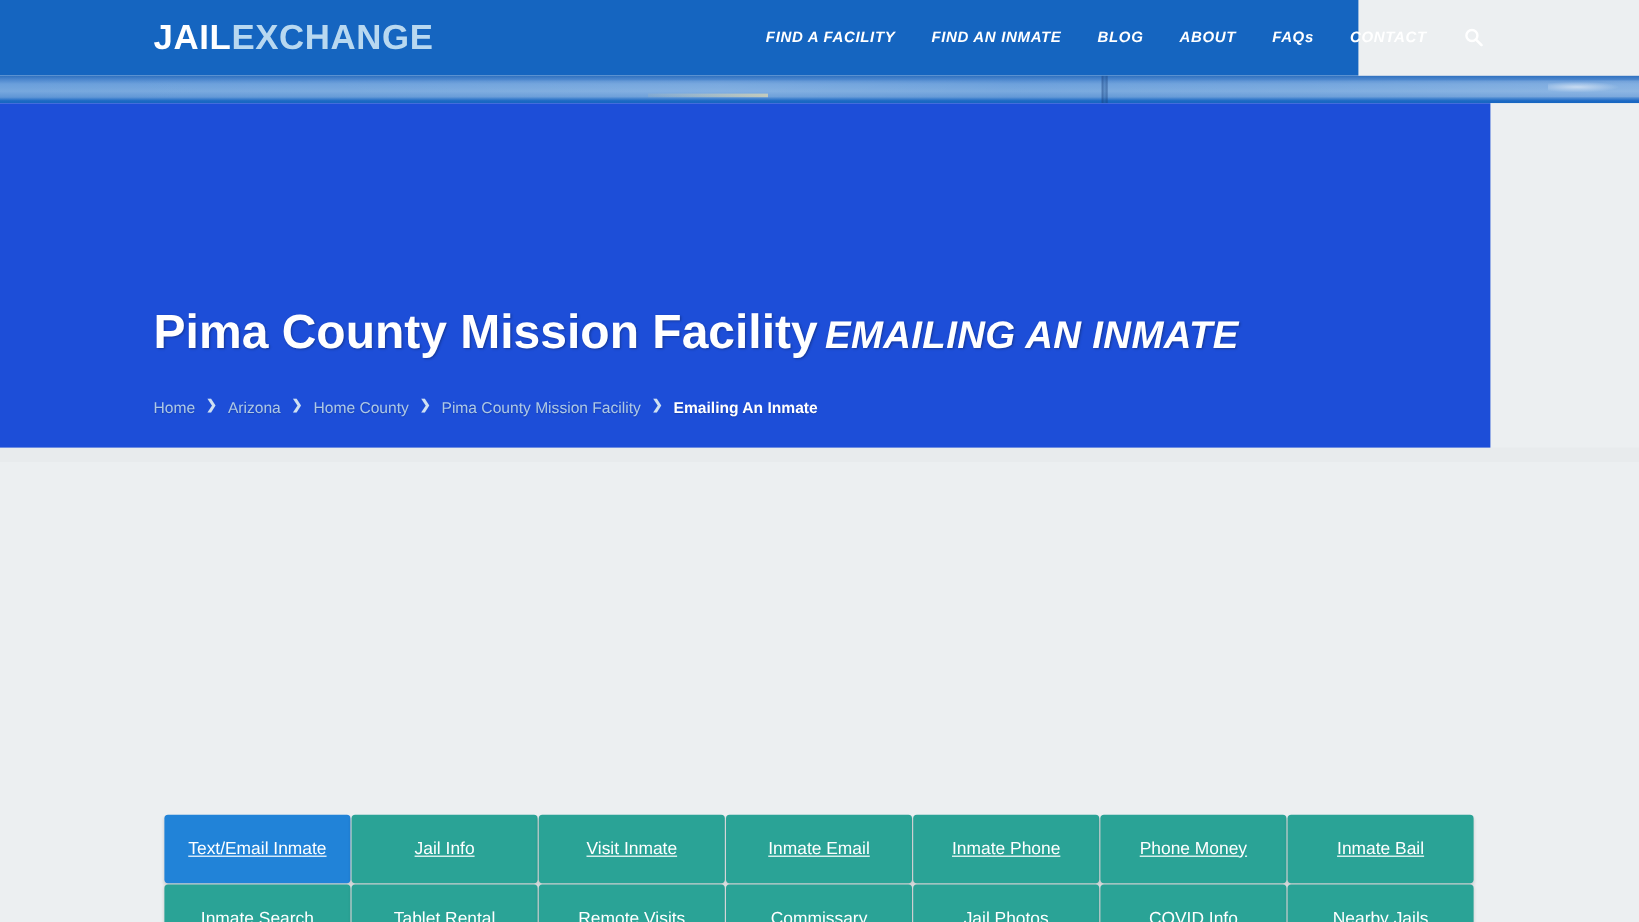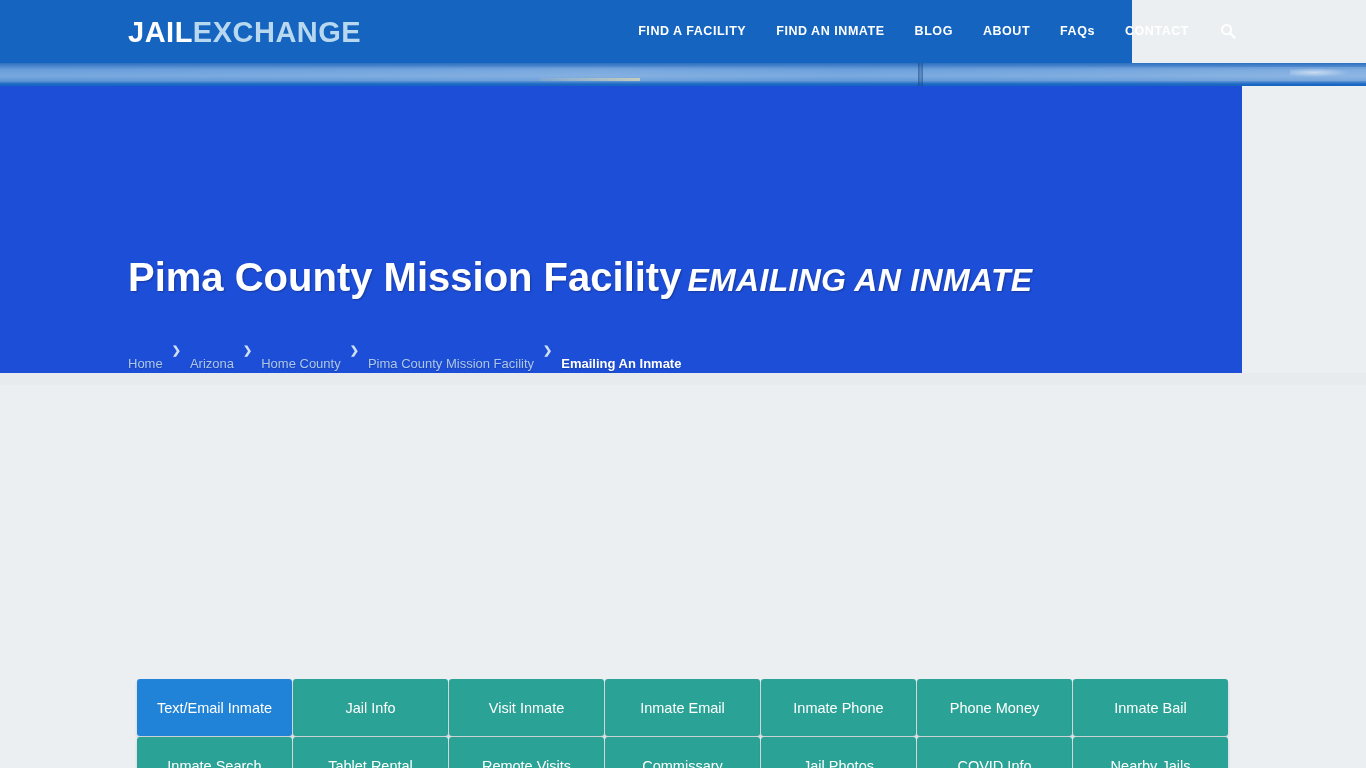--- a/index.html
+++ b/index.html
@@ -27,21 +27,21 @@
     letter-spacing:.5px;
     line-height:30px;
     white-space:nowrap;
     cursor:pointer;
   }
   .logo .logo-jail{ color:#ffffff; }
   .logo .logo-exchange{ color:#b8d8f0; }
 
   .main-nav{
     position:absolute; right:126px; top:22px;
-    display:flex; align-items:center; gap:0px;
+    display:flex; align-items:center; gap:0px;font-style:italic;
   }
   .nav-item{
     color:#ffffff;
     font-size:12.5px;
     font-weight:bold;
     letter-spacing:.55px;
     padding:0 15px;
     white-space:nowrap;
     cursor:pointer;
     line-height:18px;
@@ -124,21 +124,20 @@
     position:absolute; left:128px; top:245px;
     display:flex; align-items:center;
     font-size:13px;
     line-height:17px;
     white-space:nowrap;
   }
   .crumb{
     color:#adc8e6;
     cursor:pointer;
     text-shadow:0 1px 1px rgba(0,0,0,.2);
-    margin-top:24px;
   }
   .crumb.current{
     color:#ffffff;
     font-weight:bold;
     cursor:default;
   }
   .crumb-sep{
     display:inline-block;
     margin:0 9px;
     color:#cfe0f2;
@@ -179,20 +178,21 @@
     line-height:18px;
     display:flex;
     align-items:center;
     justify-content:center;
     text-align:center;
     border-radius:3px;
     box-shadow:0 2px 3px rgba(0,0,0,.14);
     cursor:pointer;
     user-select:none;
     padding:0 4px;
+    text-decoration:underline;
   }
   .grid-btn.active{
     background:#2183d8;
   }
 </style>
 </head>
 <body>
 
 <header class="site-header">
   <div class="header-inner">

